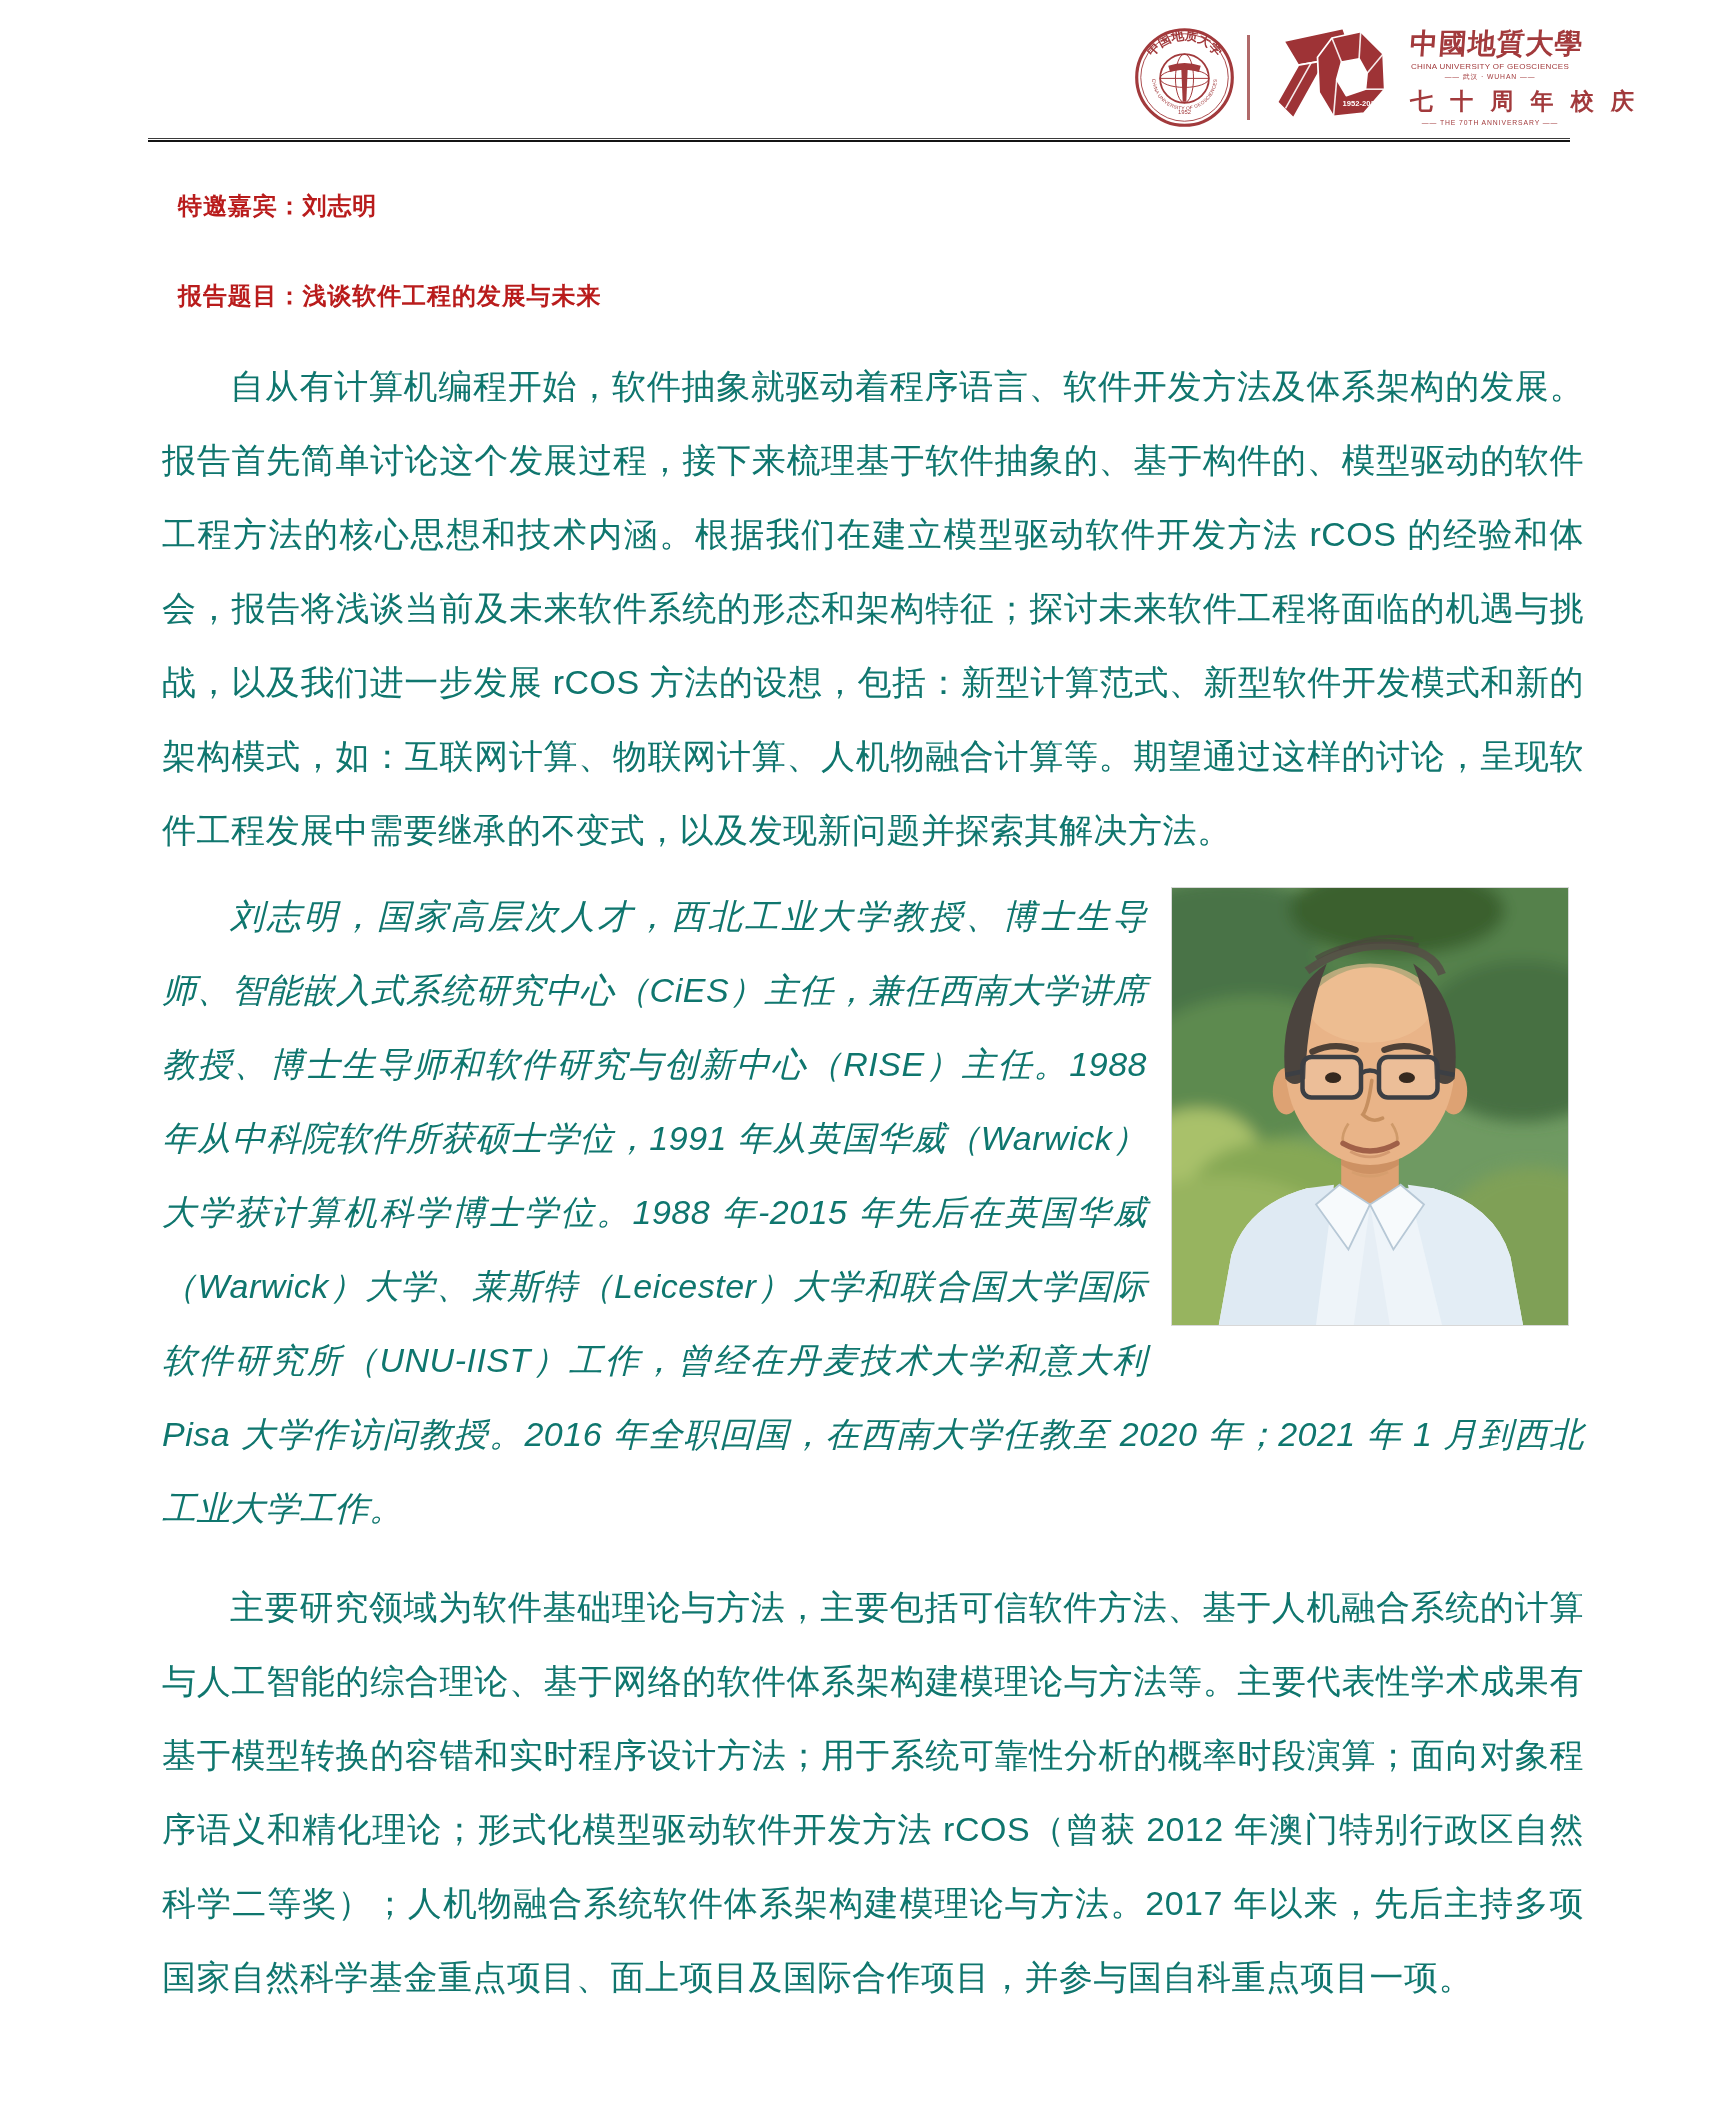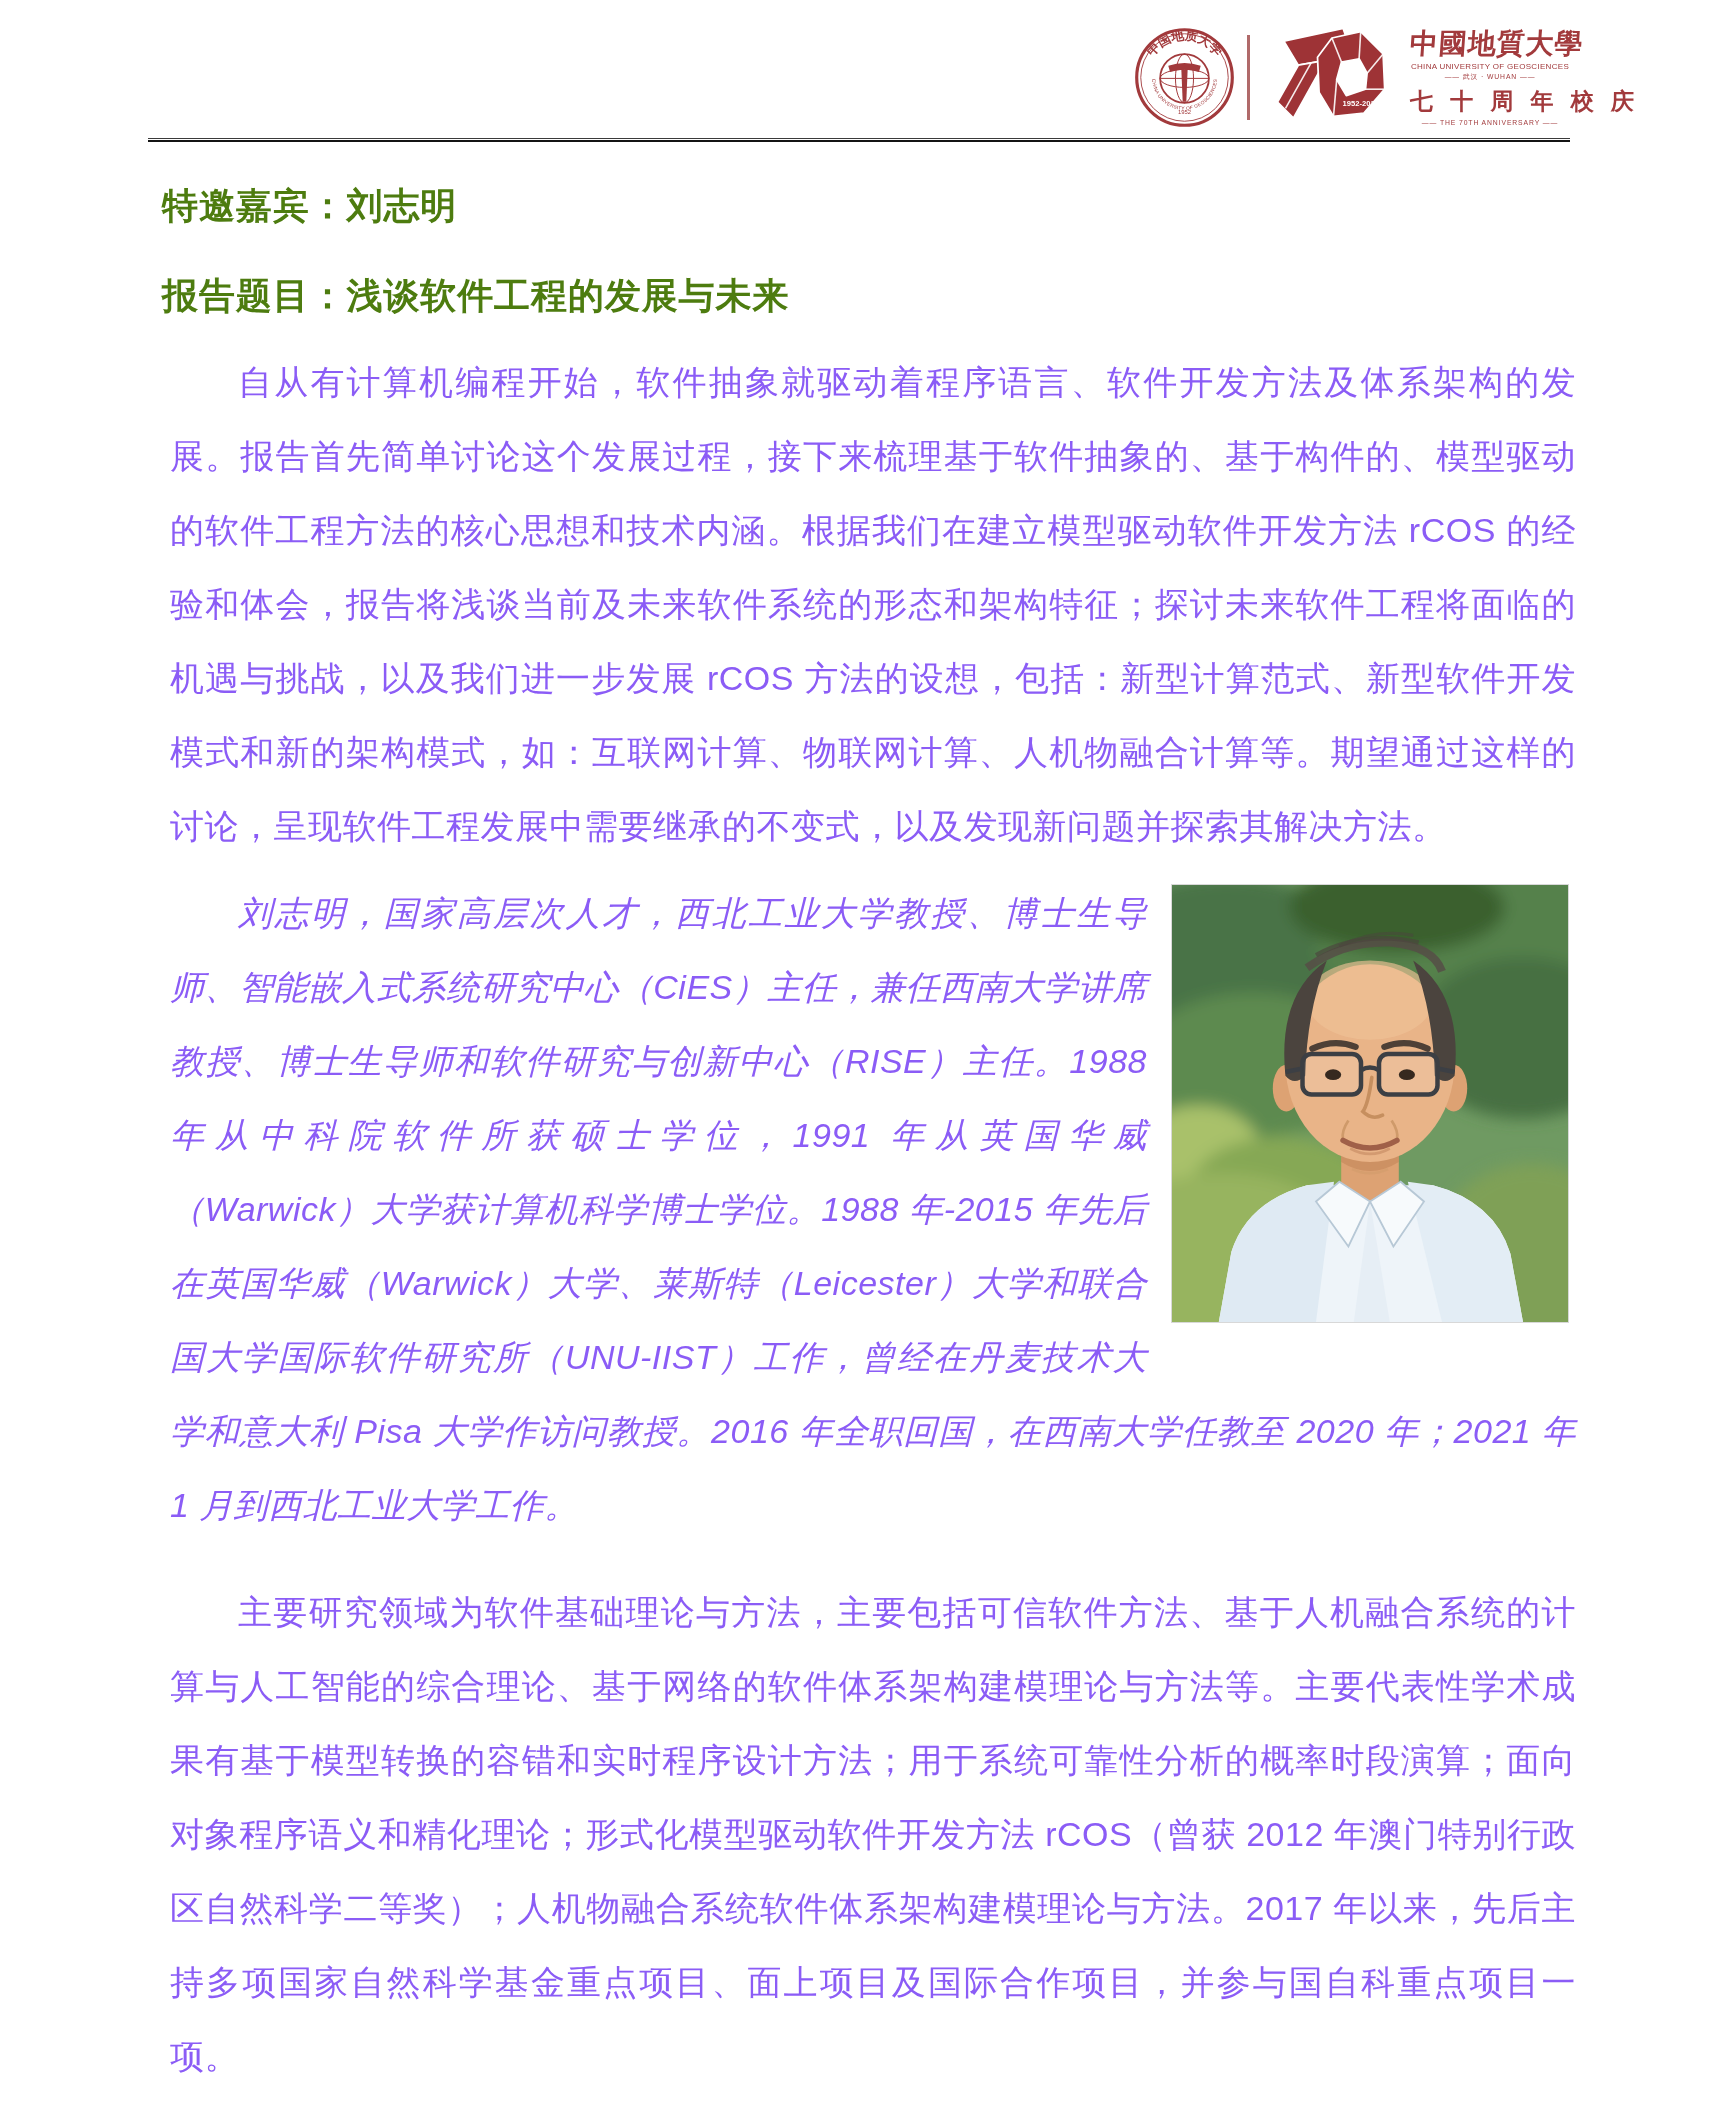--- a/index.html
+++ b/index.html
@@ -30,30 +30,30 @@
   .hdr-rule {
     margin:0 158px 0 148px;
     height:0.9px; background:#ffffff;
     border-top:1.8px solid #3a3a3a;
     border-bottom:2.7px solid #141414;
   }
 
   
   main { padding:0 144px 0 162px; }
   .head {
-    font-size:36px; font-weight:bold; color:#4d7c0f;
-    line-height:74px; margin:0; letter-spacing:0.9px;
+    font-size:24px; font-weight:bold; color:#b91c1c;
+    line-height:74px; margin:16px; letter-spacing:0.9px;
   }
   .head.guest    { margin-top:27px; }
   .head.title    { margin-top:16px; }
   .head.abstract { margin-top:21.6px; }
   .head.bio      { margin-top:21.6px; }
   .para {
-    font-size:34px; line-height:74px; margin:8px;
-    color:#8b5cf6; letter-spacing:0.5px;
+    font-size:34px; line-height:74px; margin:0;
+    color:#0f766e; letter-spacing:0.5px;
     text-align:justify; text-indent:2em;
   }
   .para.first { margin-top:12.6px; }
   .bio-block { margin-top:12.6px;font-style:italic; }
   .bio-block::after { content:""; display:block; clear:both; }
   .research { margin-top:25px; }
 
   
   .photo {
     float:right;

